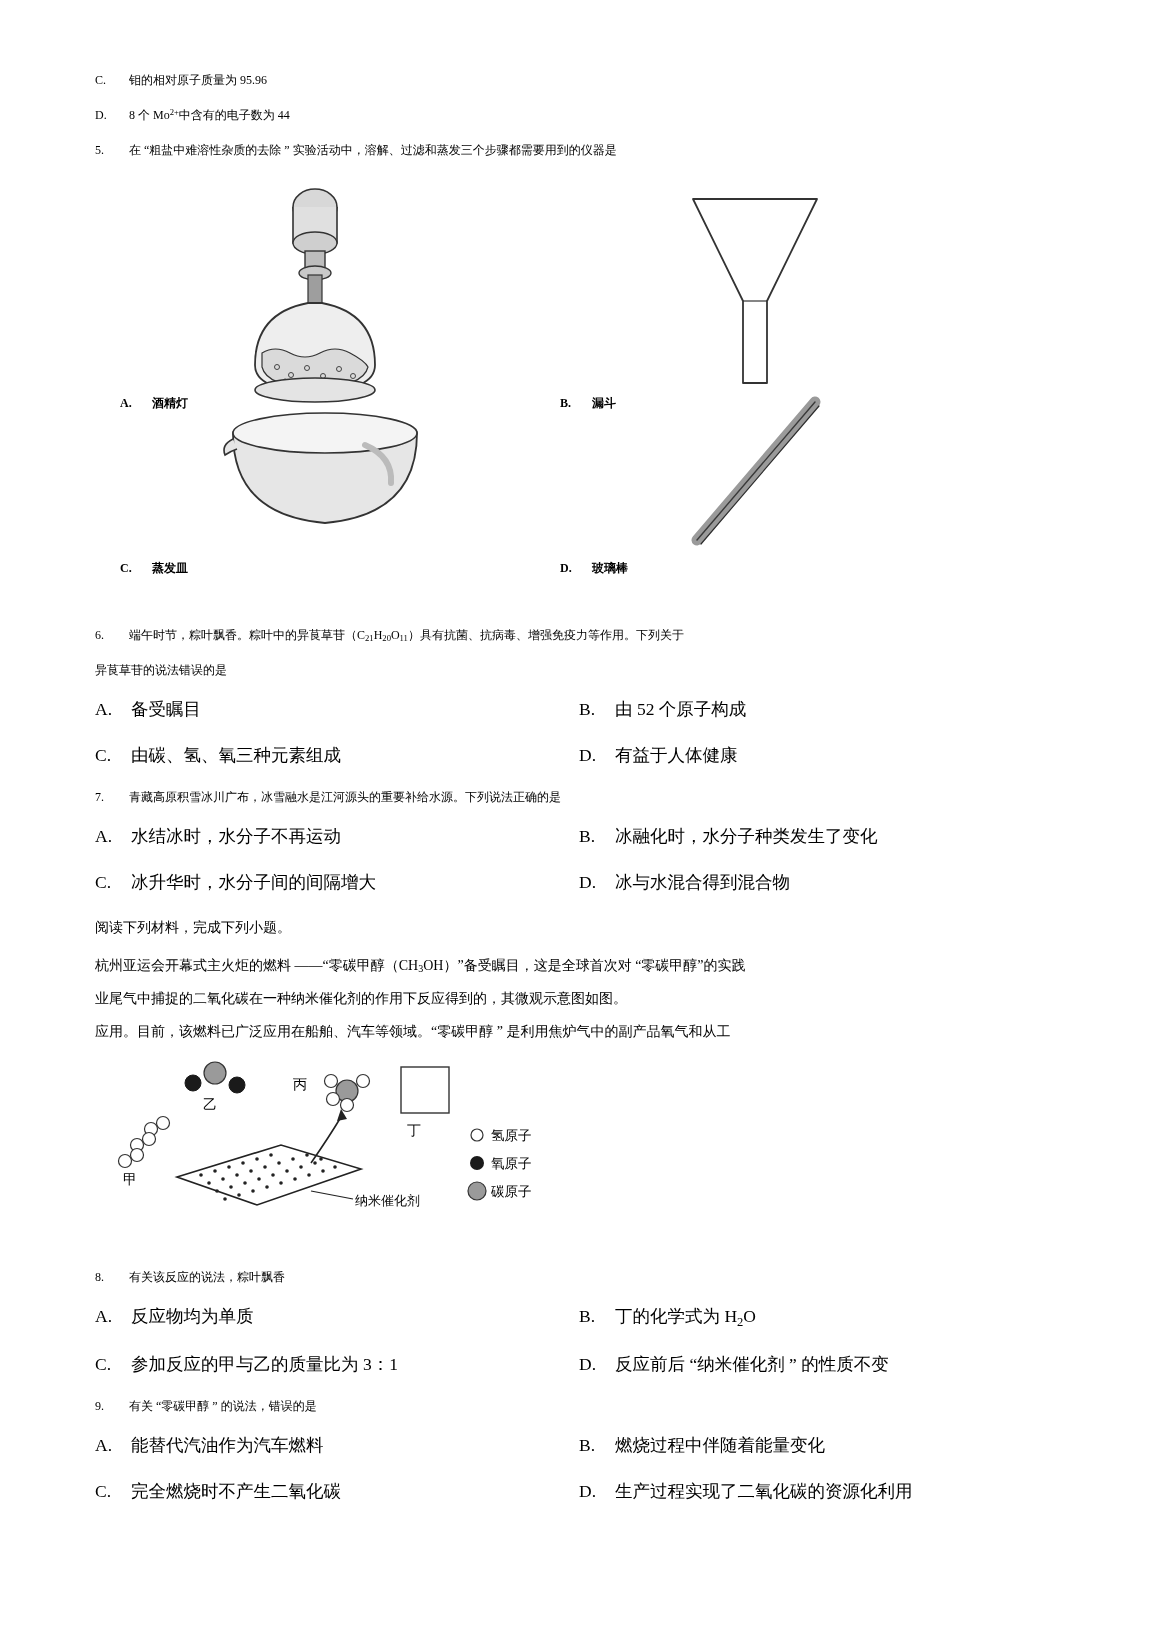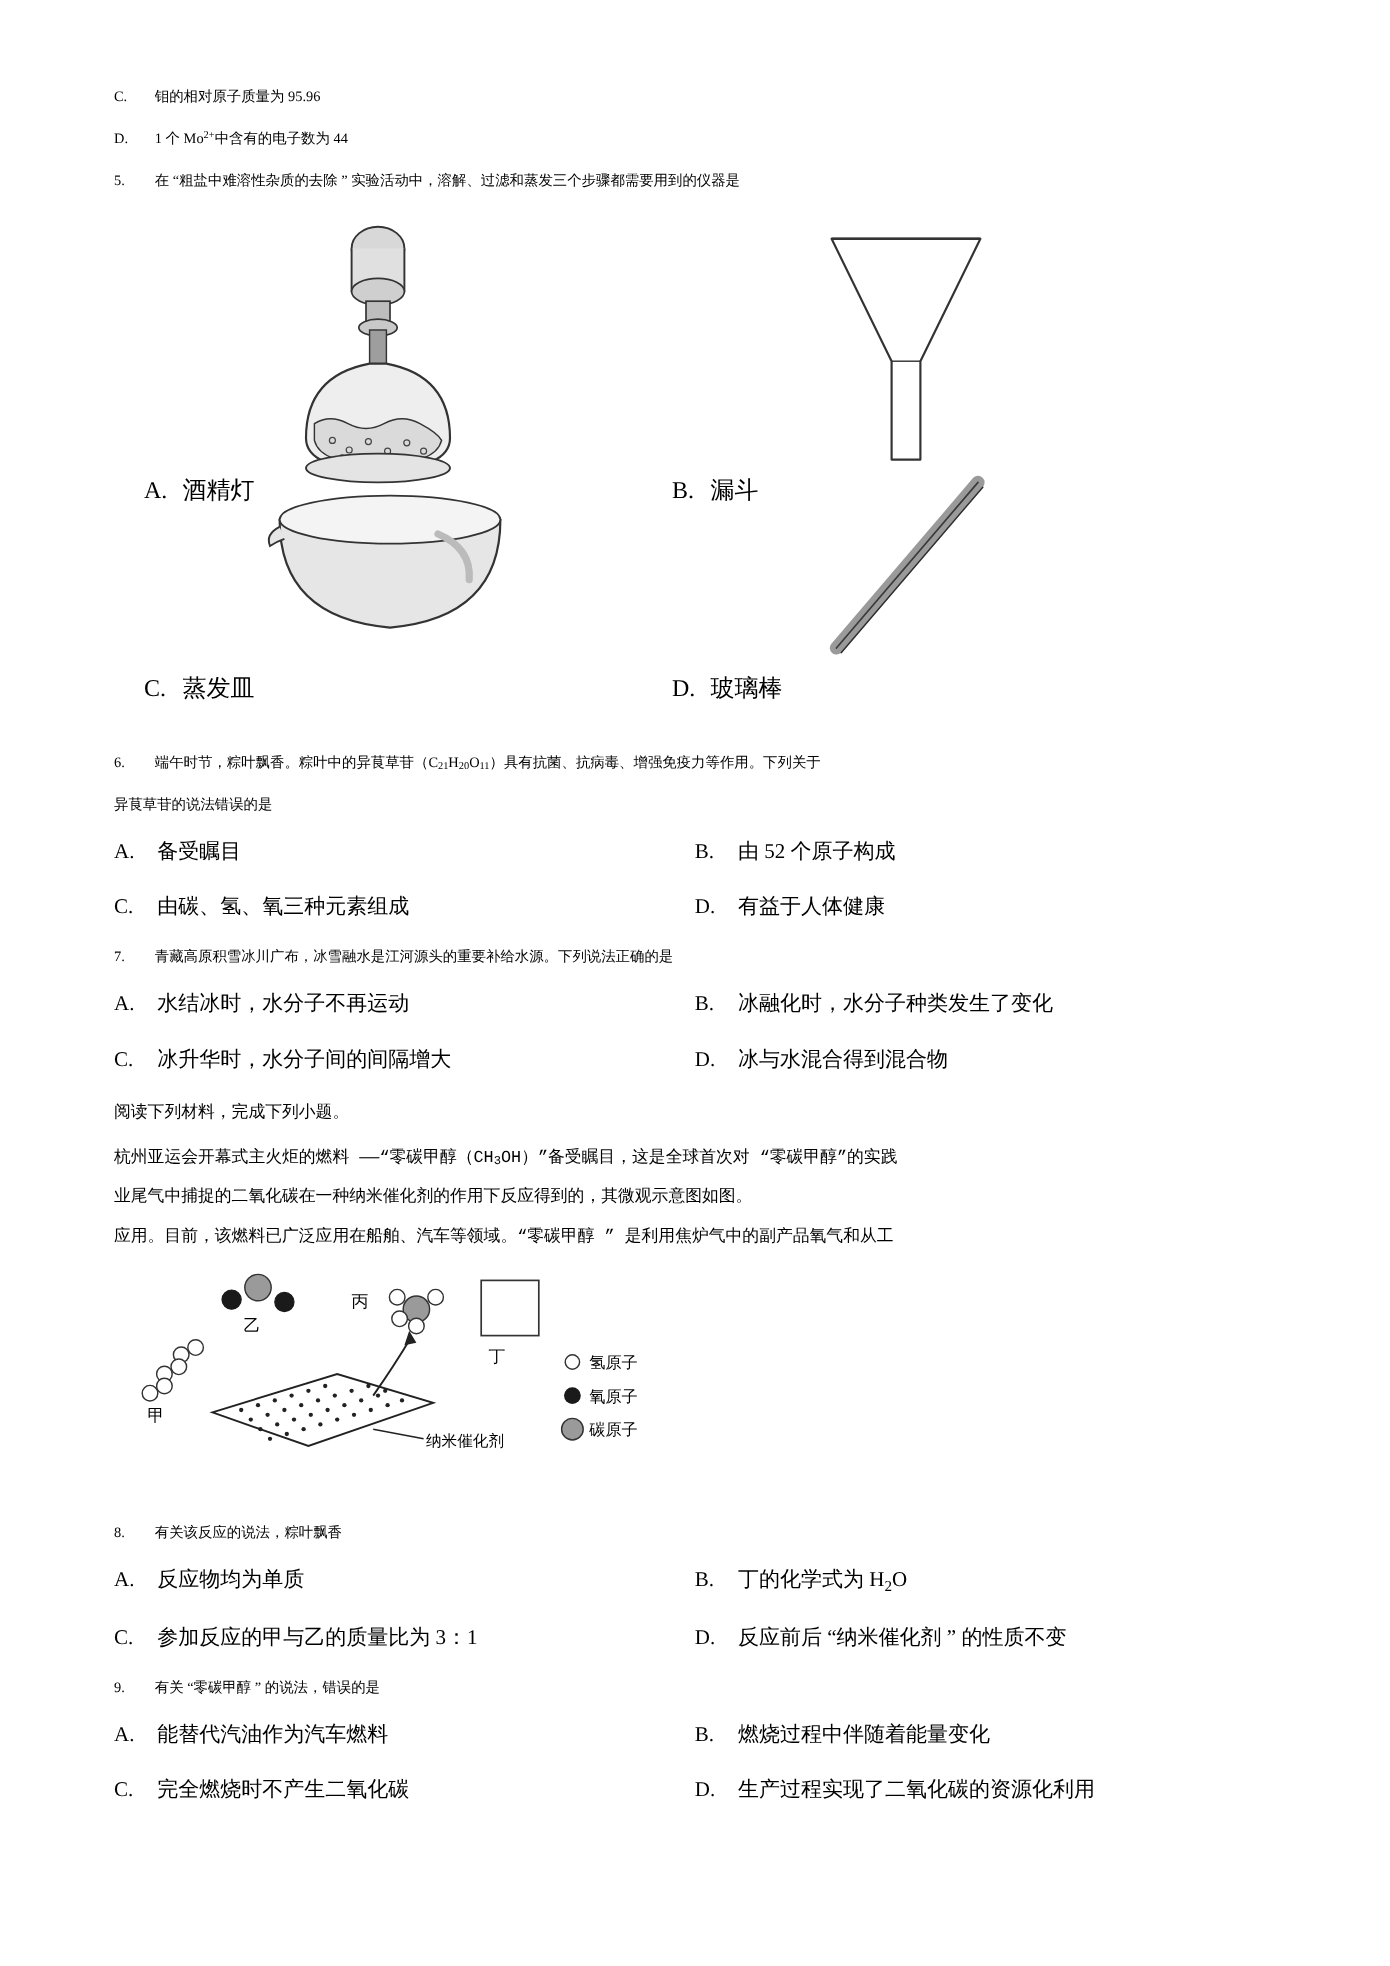--- a/index.html
+++ b/index.html
@@ -51,21 +51,22 @@
 
   
   .fig5 {
     position: relative;
     width: 100%;
     height: 440px;
     margin: 6px 0 10px 0;
   }
   .fig-cap {
     position: absolute;
-    font-size: 20px;
+    font-size: 12px;
+    font-weight: bold;
   }
   .fig-cap .k { display: inline-block; width: 32px; }
 
   
   .lamp { position:absolute; left: 120px; top: 10px; }
   
   .funnel { position:absolute; left: 560px; top: 8px; }
   
   .dish { position:absolute; left: 120px; top: 230px; }
   
@@ -76,34 +77,34 @@
     position: relative;
     width: 100%;
     height: 200px;
     margin: 4px 0 8px 0;
   }
   .para {
     font-size: 14px;
     line-height: 1.95;
     margin: 0 0 6px 0;
   }
-  .para-block { margin-bottom: 14px; font-family: Liberation Mono, monospace; }
+  .para-block { margin-bottom: 14px; }
   .tight { margin-bottom: 10px; }
 </style>
 </head>
 <body>
 
 <div class="page">
 
   <div class="q-text">
     <span class="indent-label">C.</span><span>钼的相对原子质量为 95.96</span>
   </div>
 
   <div class="q-text">
-    <span class="indent-label">D.</span><span>1 个 Mo</span><sup>2+</sup><span>中含有的电子数为 44</span>
+    <span class="indent-label">D.</span><span>8 个 Mo</span><sup>2+</sup><span>中含有的电子数为 44</span>
   </div>
 
   <div class="q-text">
     <span class="indent-label">5.</span><span>在 “粗盐中难溶性杂质的去除 ” 实验活动中，溶解、过滤和蒸发三个步骤都需要用到的仪器是</span>
   </div>
 
   <div class="fig5">
 
     <div class="lamp">
       <svg width="200" height="300" viewBox="0 0 200 300">

